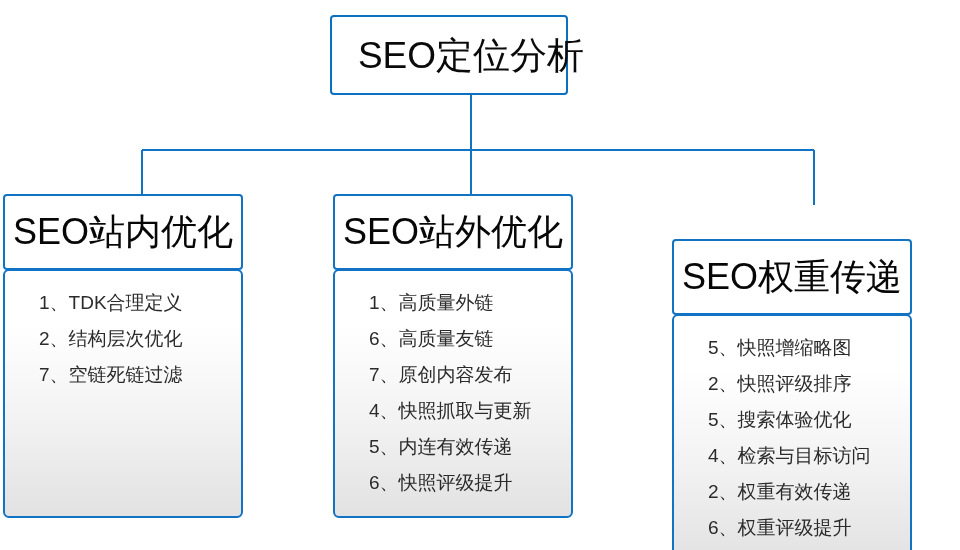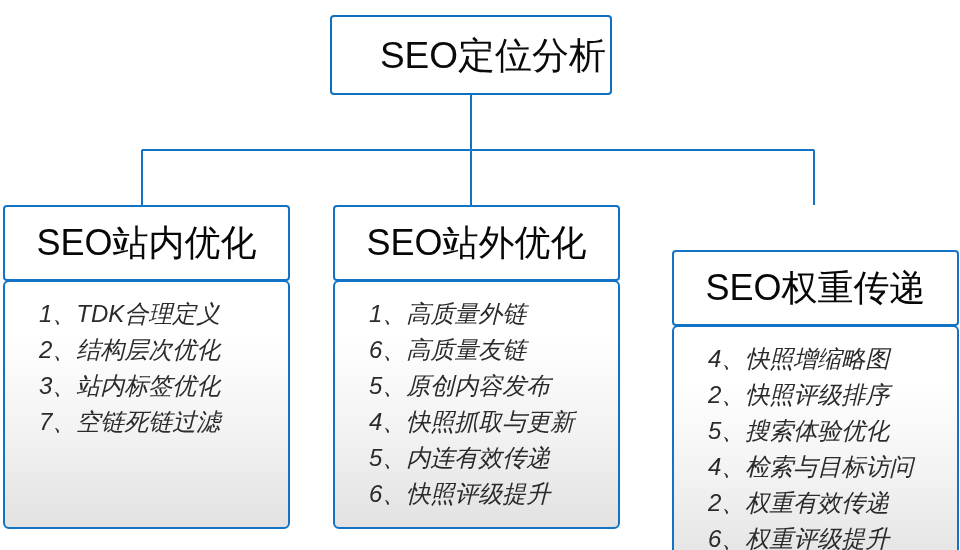--- a/index.html
+++ b/index.html
@@ -28,21 +28,21 @@
     width: 960px;
     height: 550px;
     pointer-events: none;
   }
 
   
   .root-box {
     position: absolute;
     left: 330px;
     top: 15px;
-    width: 282px;
+    width: 238px;
     height: 80px;
     box-sizing: border-box;
     border: 2px solid #0d6fbf;
     border-radius: 4px;
     background: #ffffff;
     display: flex;
     align-items: center;
     justify-content: center;
     padding-left: 44px;
   }
@@ -50,22 +50,22 @@
     font-size: 37px;
     color: #0a0a0a;
     letter-spacing: 0px;
     line-height: 1;
     white-space: nowrap;
   }
 
   
   .column {
     position: absolute;
-    top: 205px;
-    width: 287px;
+    top: 194px;
+    width: 240px;
   }
   .col-0 { left: 3px; }
   .col-1 { left: 333px; }
   .col-2 { left: 672px; margin-top: 45px; }
 
   .branch-header {
     box-sizing: border-box;
     width: 100%;
     height: 76px;
     border: 2px solid #1272c4;
@@ -96,25 +96,24 @@
     justify-content: flex-start;
     overflow: hidden;
   }
 
   .item-list {
     list-style: none;
     margin: 0;
     padding: 0 0 0 34px;
   }
   .item {
-    font-size: 24px;
+    font-size: 19px;
     color: #2b2b2b;
     line-height: 36px;
     white-space: nowrap;
-    font-style: italic;
   }
 </style>
 </head>
 <body>
 
 <div id="diagram">
 
   <svg id="connectors" viewBox="0 0 960 550" width="960" height="550" xmlns="http://www.w3.org/2000/svg">
     <g fill="none" stroke="#1272c4" stroke-width="2">
 
@@ -133,49 +132,48 @@
   </div>
 
   <div class="column col-0">
     <div class="branch-header">
       <span class="branch-title">SEO站内优化</span>
     </div>
     <div class="branch-body">
       <ul class="item-list">
         <li class="item">1、TDK合理定义</li>
         <li class="item">2、结构层次优化</li>
-        <li class="item">3、站内标签优化</li>
         <li class="item">7、空链死链过滤</li>
       </ul>
     </div>
   </div>
 
   <div class="column col-1">
     <div class="branch-header">
       <span class="branch-title">SEO站外优化</span>
     </div>
     <div class="branch-body">
       <ul class="item-list">
         <li class="item">1、高质量外链</li>
         <li class="item">6、高质量友链</li>
-        <li class="item">5、原创内容发布</li>
+        <li class="item">7、原创内容发布</li>
         <li class="item">4、快照抓取与更新</li>
         <li class="item">5、内连有效传递</li>
         <li class="item">6、快照评级提升</li>
       </ul>
     </div>
   </div>
 
   <div class="column col-2">
     <div class="branch-header">
       <span class="branch-title">SEO权重传递</span>
     </div>
     <div class="branch-body">
       <ul class="item-list">
-        <li class="item">4、快照增缩略图</li>
+        <li class="item">5、快照增缩略图</li>
         <li class="item">2、快照评级排序</li>
         <li class="item">5、搜索体验优化</li>
         <li class="item">4、检索与目标访问</li>
         <li class="item">2、权重有效传递</li>
         <li class="item">6、权重评级提升</li>
       </ul>
     </div>
   </div>
 
 </div>

